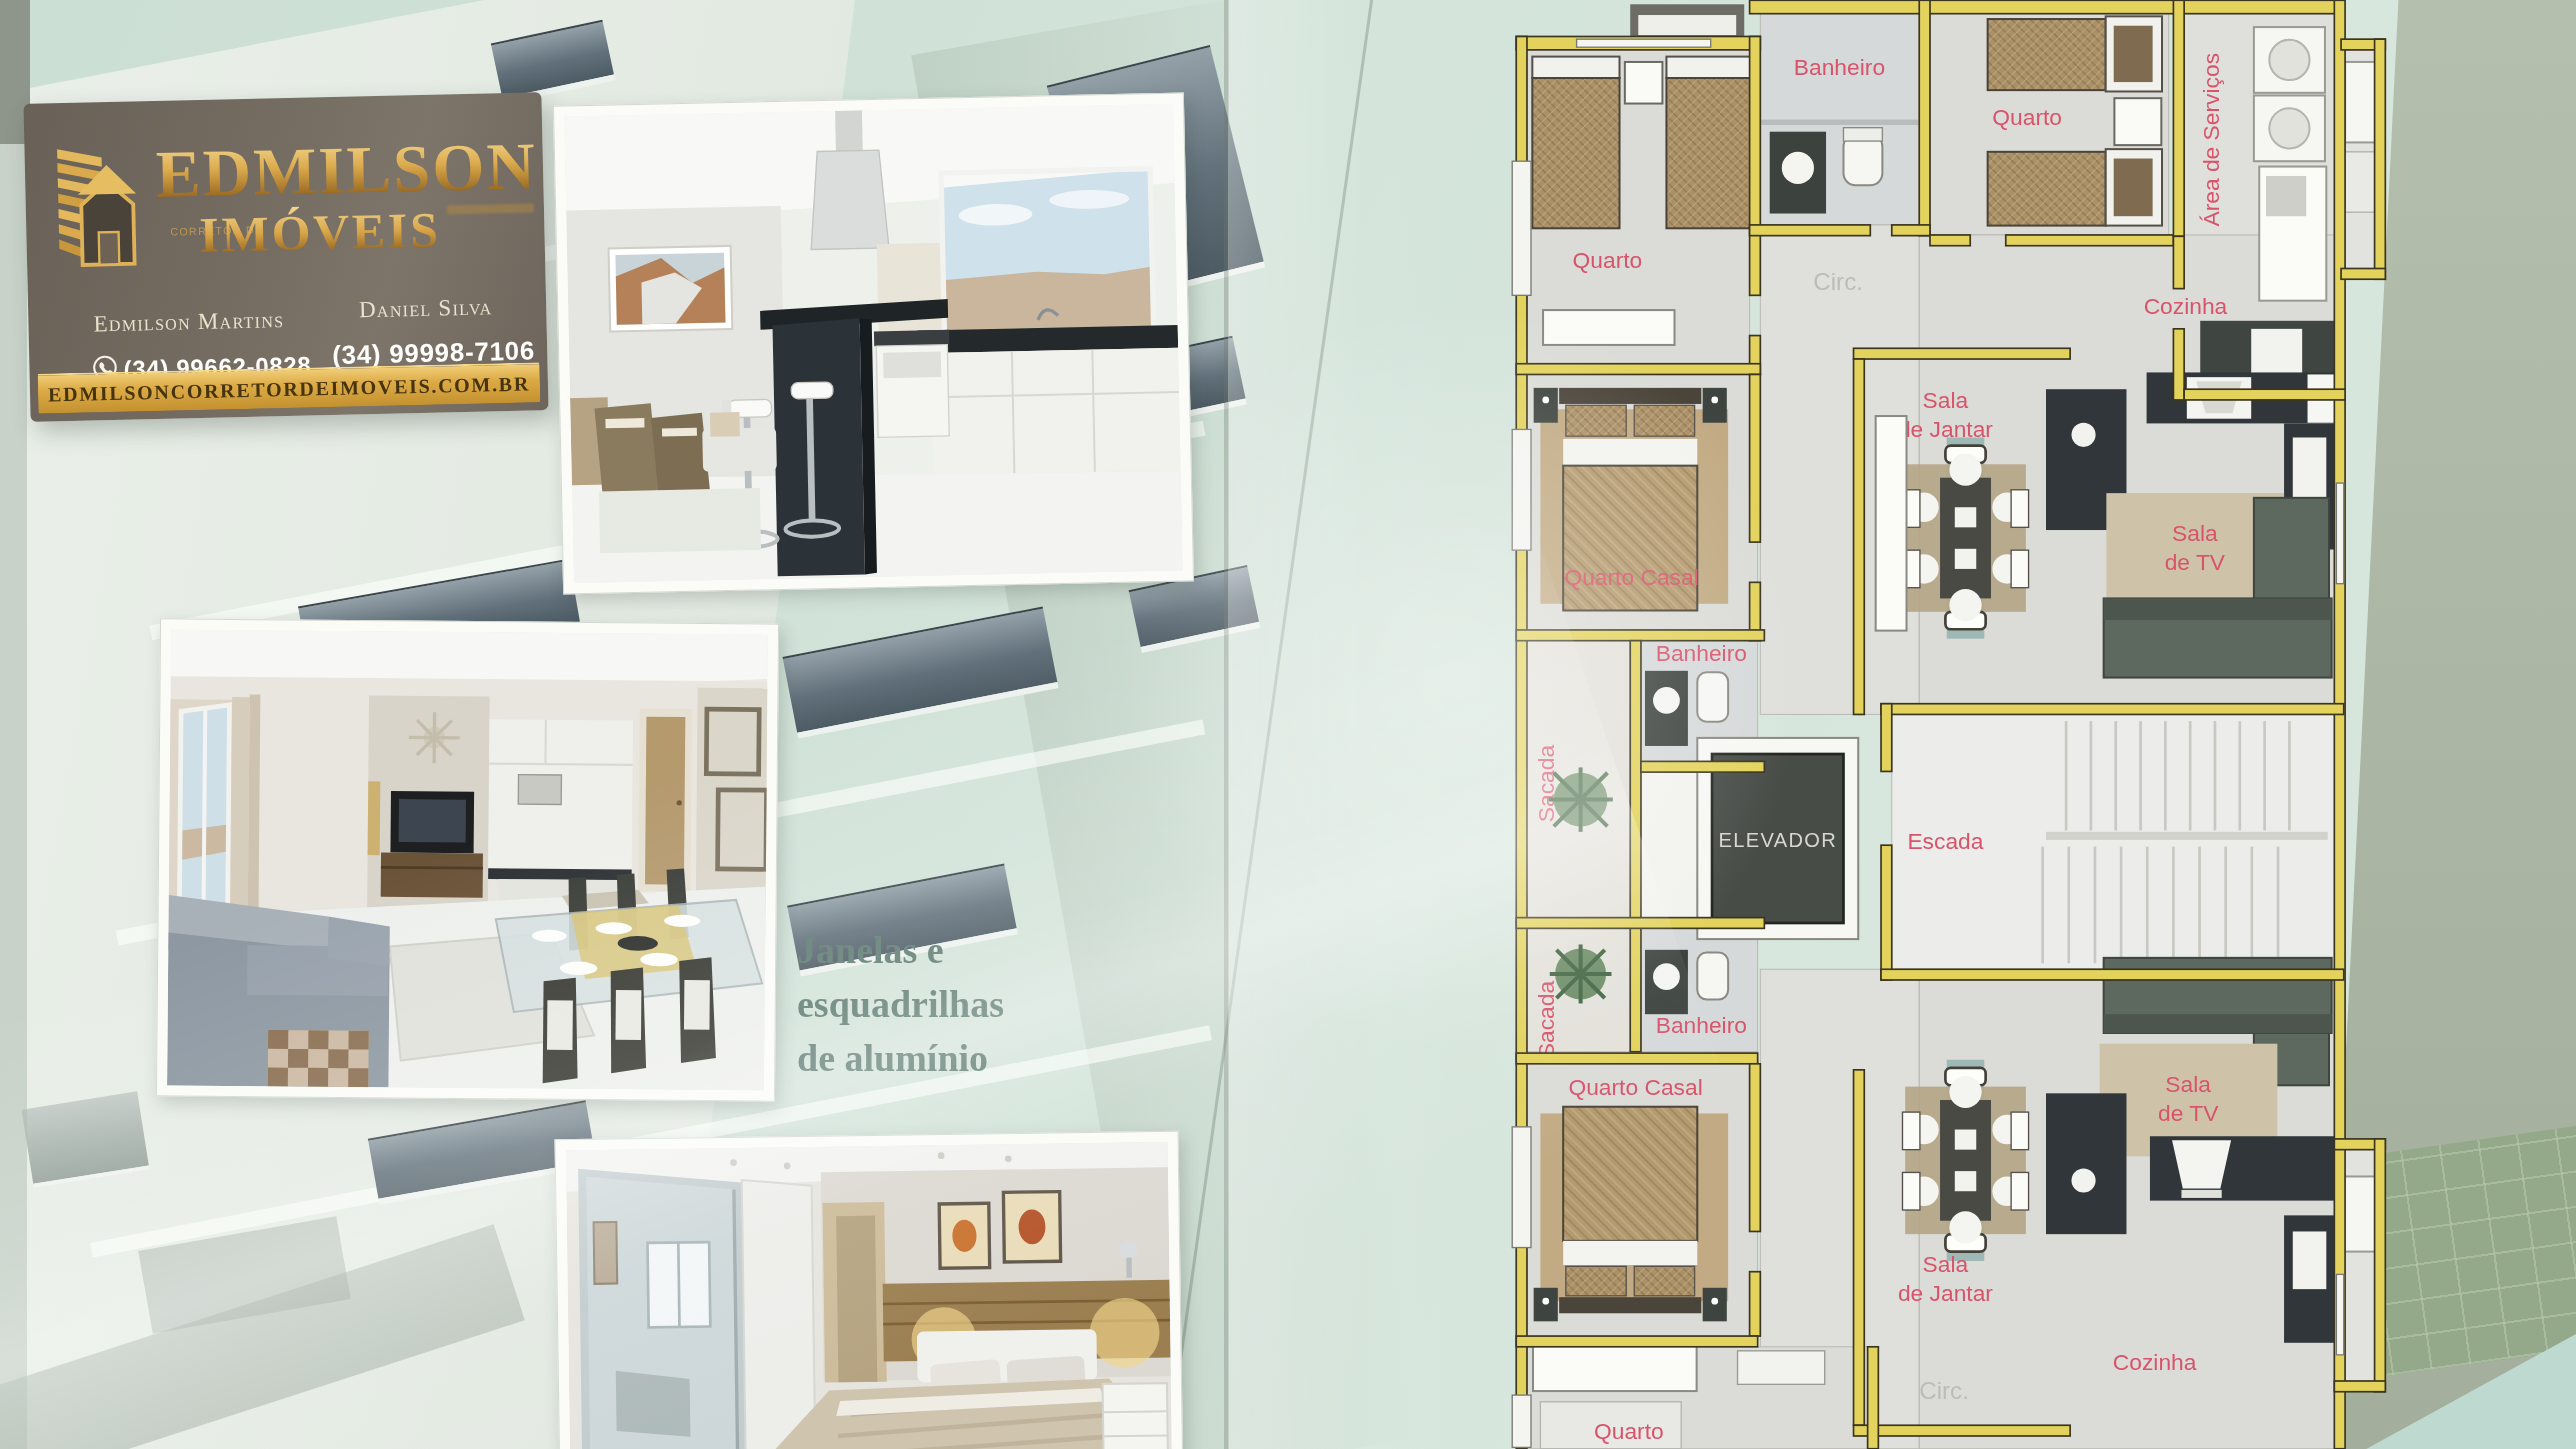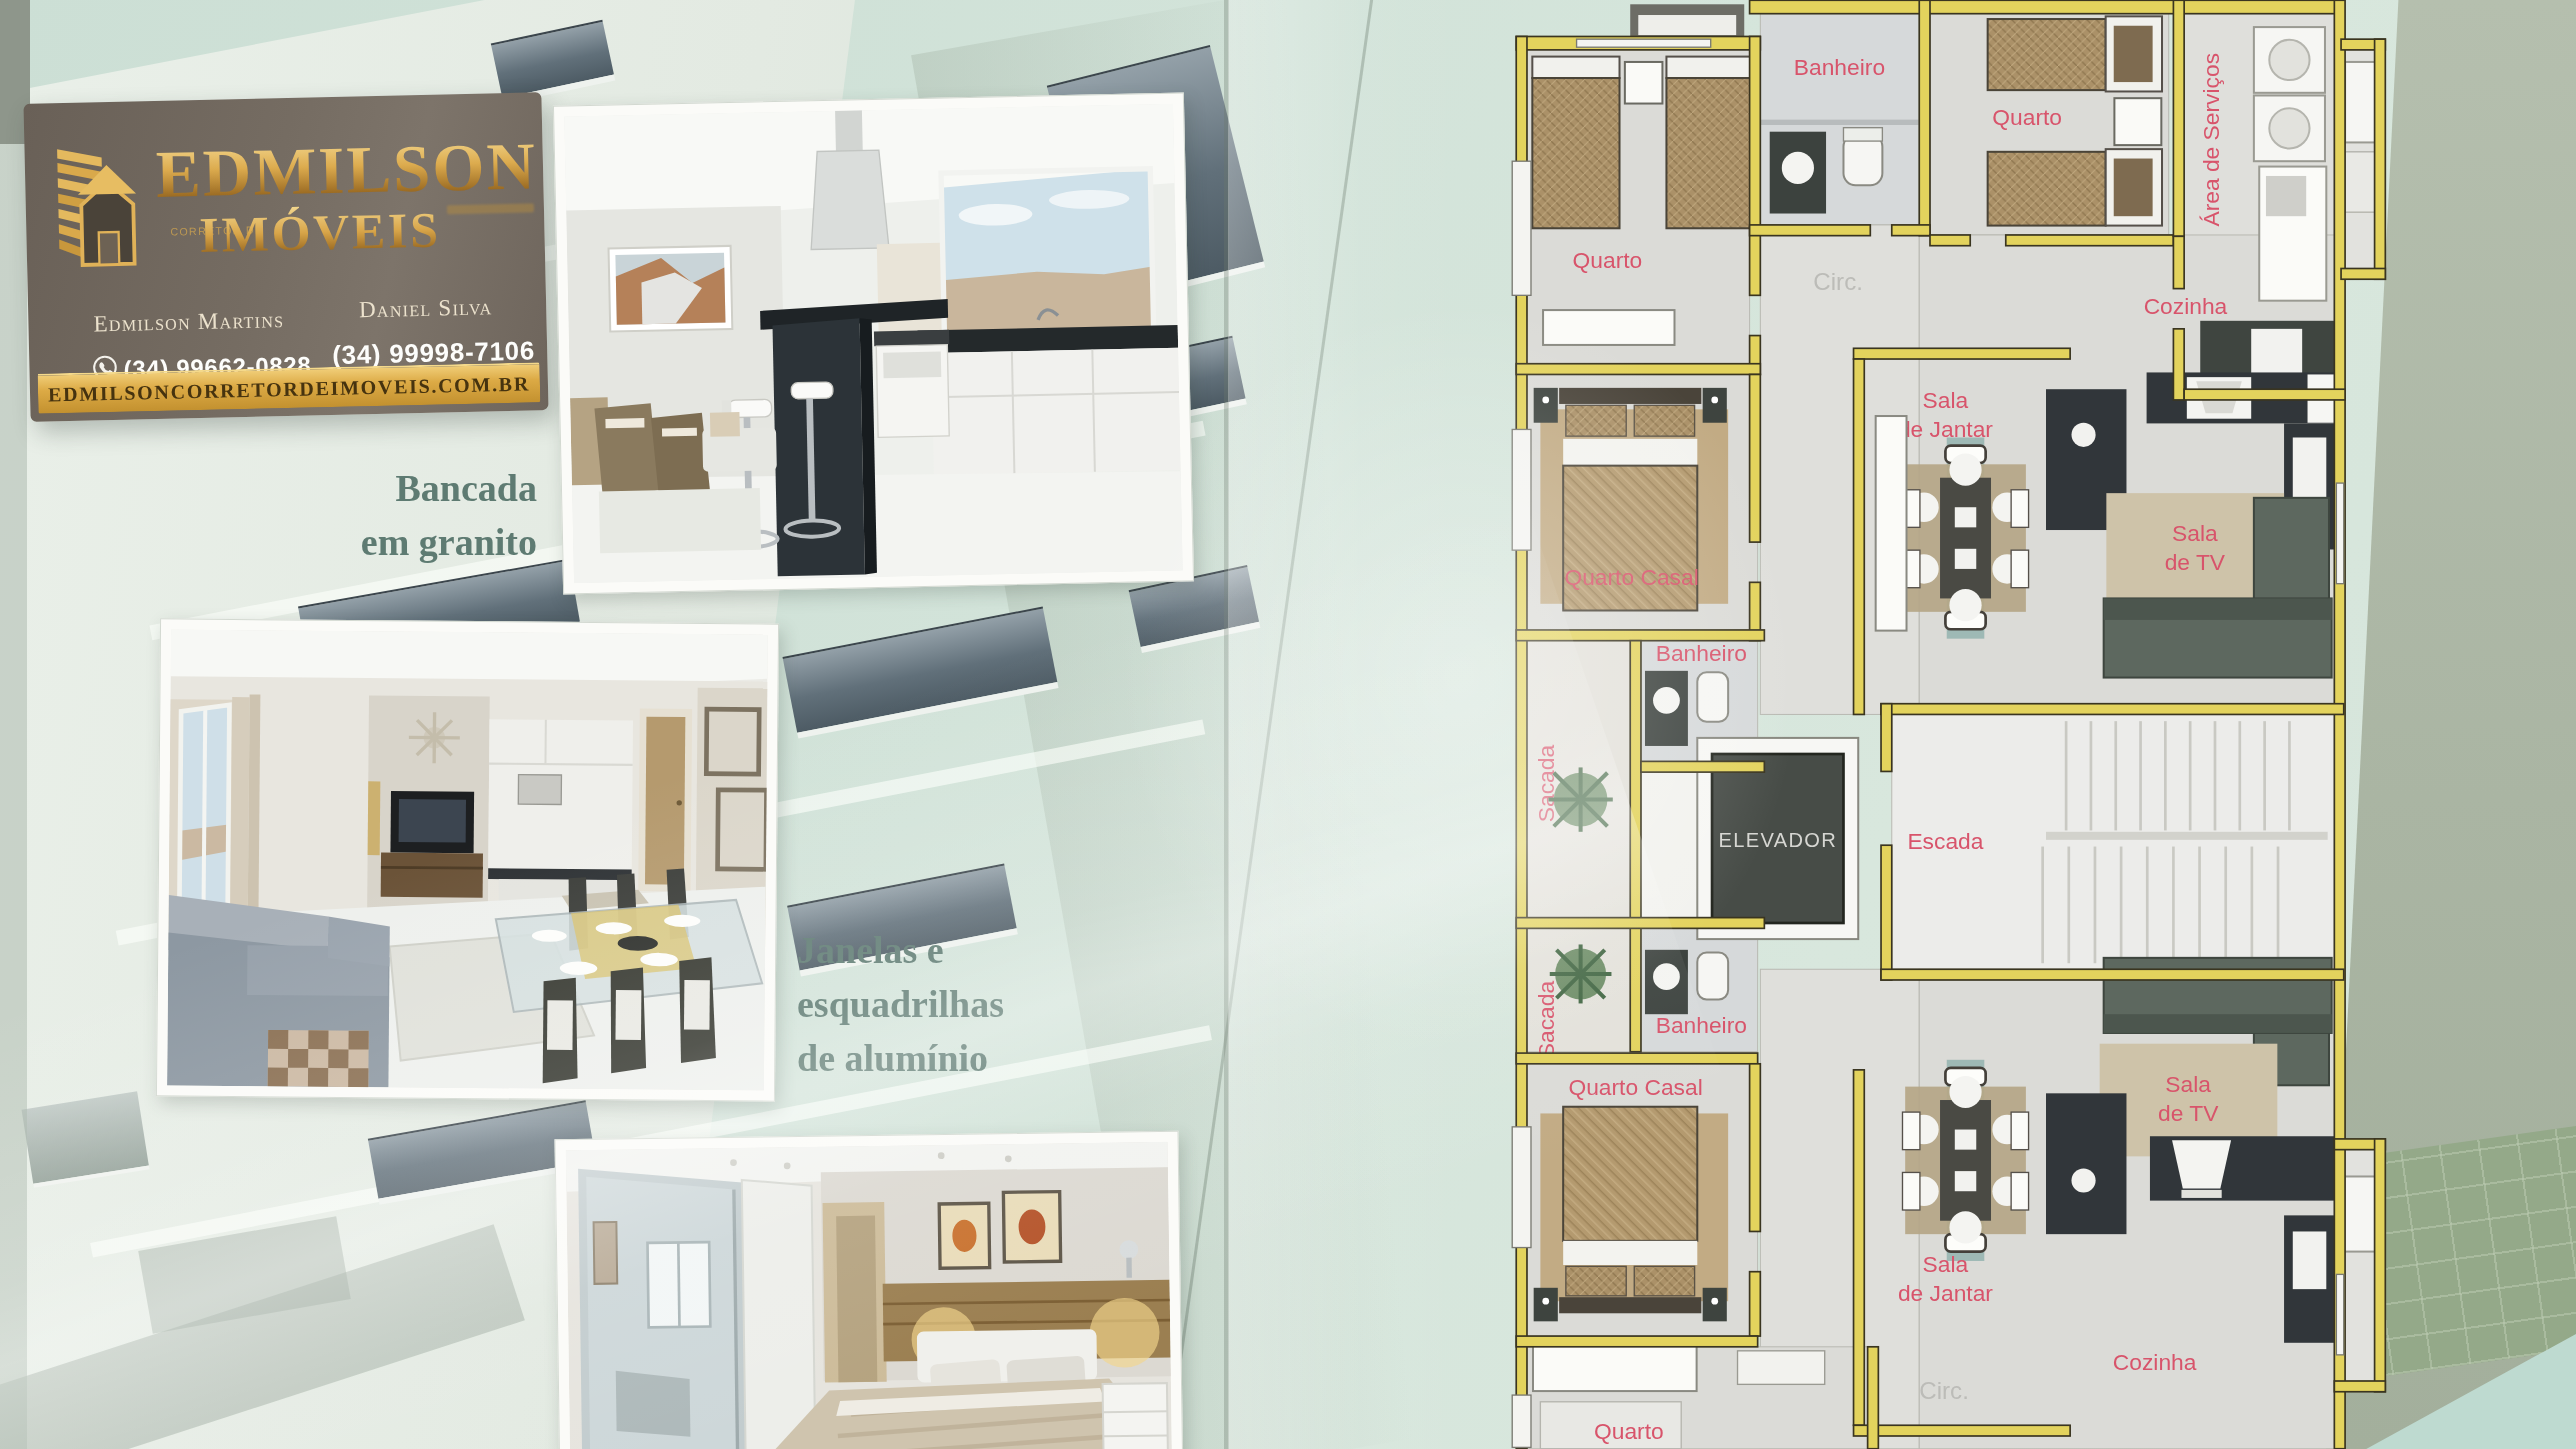--- a/index.html
+++ b/index.html
@@ -138,24 +138,20 @@
       <circle cx="20" cy="20" r="16" fill="none" stroke="#f4f2ec" stroke-width="3"></circle>
       <path d="M13 13 q2 -2 4 0 l2 3 q1 2 -1 3 q2 5 7 6 q2 -2 3 -1 l3 2 q2 2 0 4 q-4 3 -10 -1 q-6 -4 -9 -10 q-1 -4 1 -6" fill="#f4f2ec"></path>
     </svg>
     <div class="phone" style="left:94px;top:254px;">(34) 99662-0828</div>
     <div class="phone" style="left:303px;top:243px;font-size:26px;">(34) 99998-7106</div>
     <div class="abs gold-bar">
       <span class="site">EDMILSONCORRETORDEIMOVEIS.COM.BR</span>
     </div>
   </div>
 
-  <div class="cap cap1">
-    <div>Bancada</div>
-    <div>em granito</div>
-  </div>
   <div class="cap cap2">
     <div>Janelas e</div>
     <div>esquadrilhas</div>
     <div>de alumínio</div>
   </div>
 
   <div class="photo" style="left:558px;top:99px;width:609px;height:467px;transform:rotate(-1.2deg);">
     <svg width="609" height="467" viewBox="0 0 908 696">
       <rect width="908" height="696" fill="#eef0ec"></rect>
       <polygon points="0,0 908,0 908,118 0,162" fill="#f8f9f6"></polygon>

